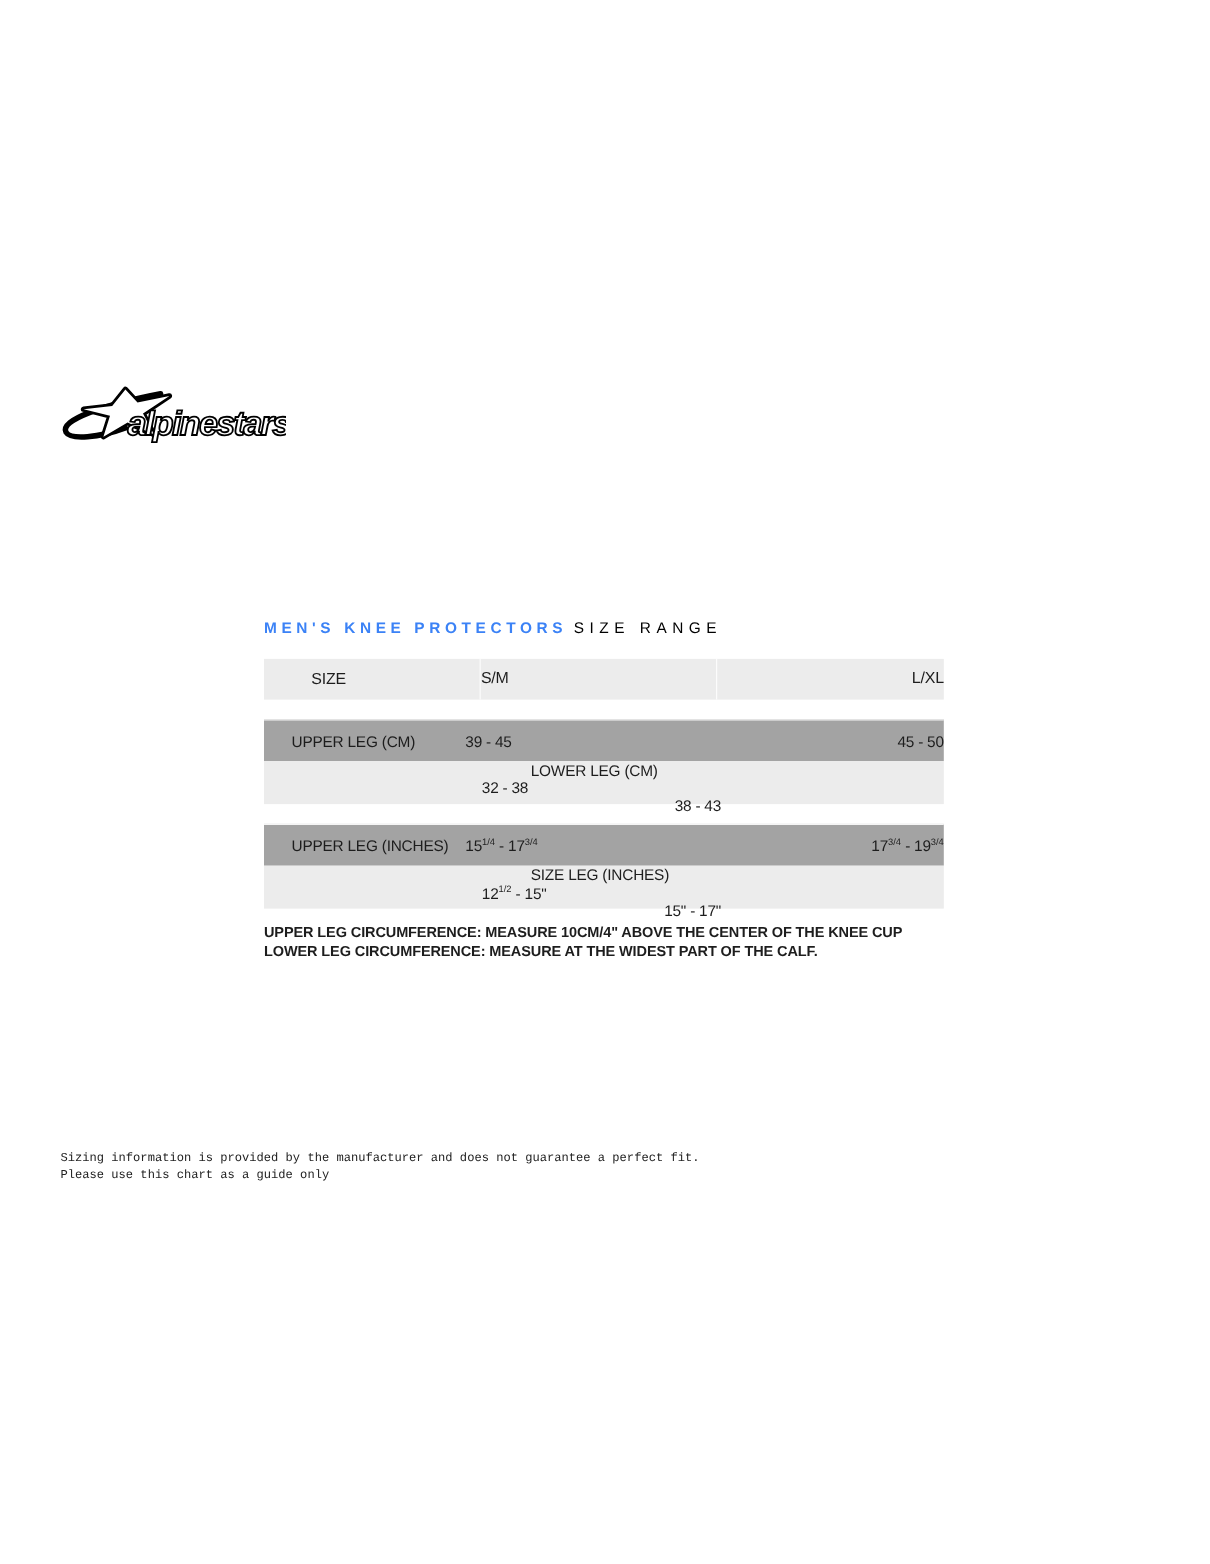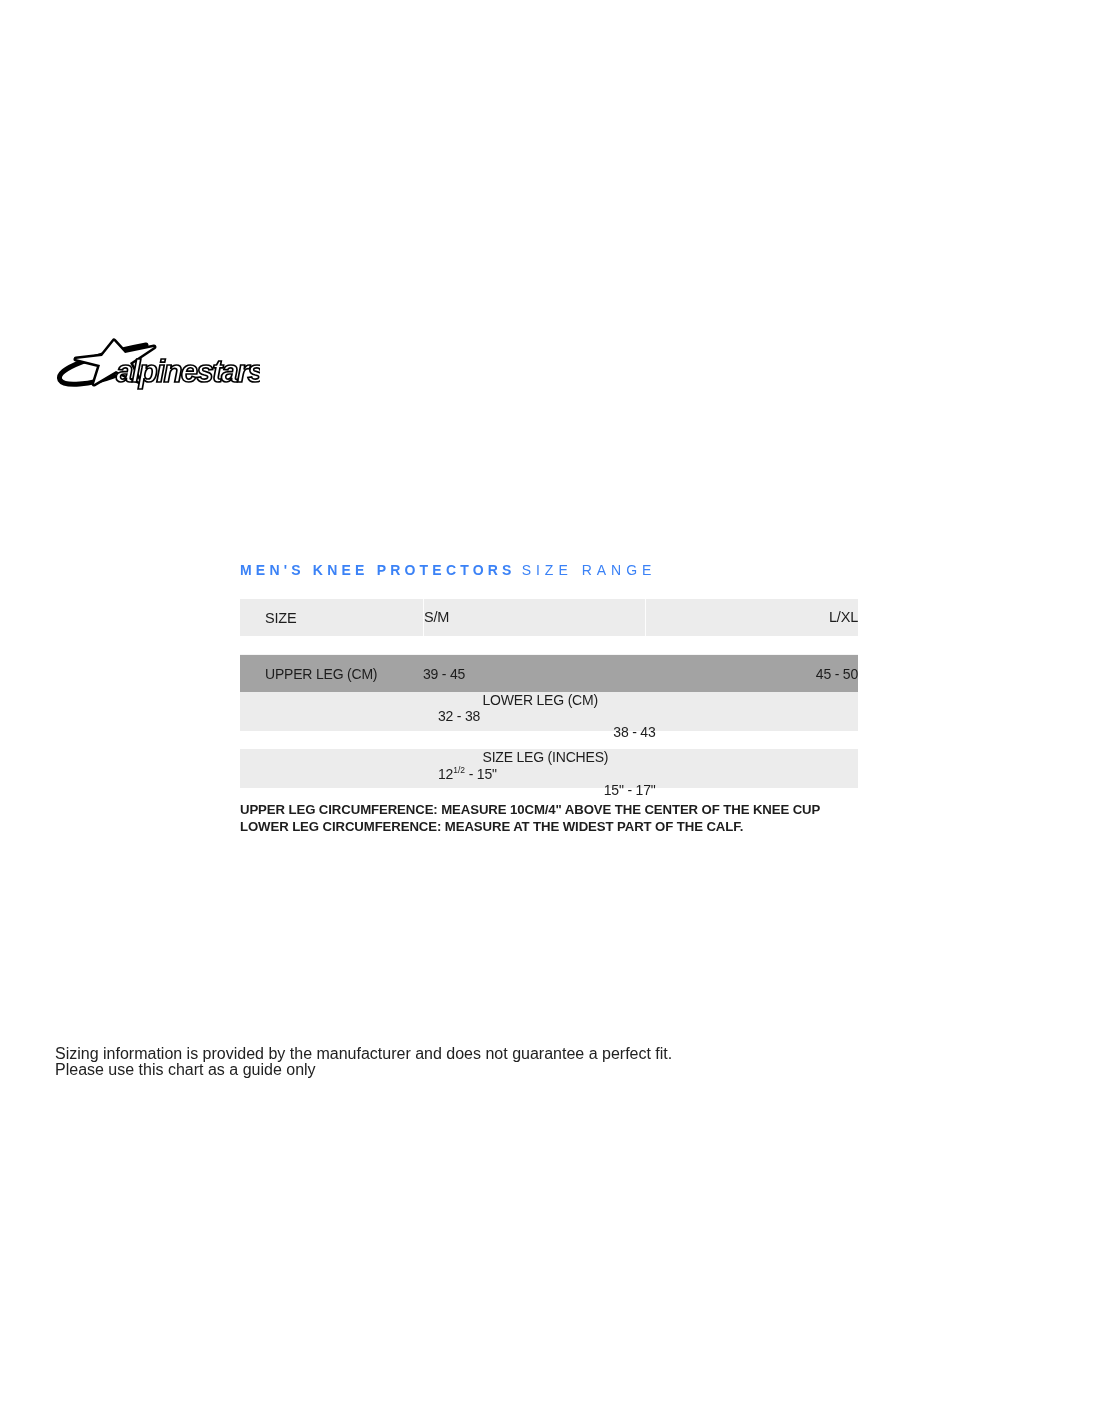--- a/index.html
+++ b/index.html
@@ -10,52 +10,53 @@
     position: relative;
     font-family: "Liberation Sans", sans-serif;
     color: #1d1d1d;
     overflow: hidden;
   }
 
   
   .logo {
     position: absolute;
     left: 50px;
-    top: 335px;
+    top: 348px;
     width: 210px;
     height: 60px;
   }
 
   
   .sheet {
     position: absolute;
     left: 240px;
     top: 562px;
     width: 618px;
   }
 
   .title {
     font-size: 14px;
     letter-spacing: 4.2px;
     white-space: nowrap;
     margin: 0 0 21px 0;
   }
   .title .title-bold   { font-weight: bold; color: #3b82f6; }
-  .title .title-normal { font-weight: normal; color: #3b82f6; letter-spacing: 5px; padding-left: 6px; }
+  .title .title-normal { font-weight: normal; color: #000000; letter-spacing: 5px; padding-left: 6px; }
 
   
   .chart { width: 618px; }
 
   .hdr {
     display: flex;
     height: 37px;
     background: #ececec;
     align-items: center;
     font-size: 14.5px;
     letter-spacing: -0.2px;
+    padding-left: 18px;
   }
   .c1 { width: 183px; padding-left: 25px; box-sizing: border-box; }
   .c2 { width: 222px; text-align: left; }
   .c3 { width: 213px; text-align: right; }
   .hdr .c2 { border-left: 1px solid rgba(255,255,255,.9); box-sizing: border-box; align-self: stretch; line-height: 37px; }
   .hdr .c3 { border-left: 1px solid rgba(255,255,255,.9); box-sizing: border-box; align-self: stretch; line-height: 37px; }
 
   .gap { height: 18px; }
 
   .row {
@@ -81,24 +82,25 @@
     font-weight: bold;
     letter-spacing: -0.1px;
     line-height: 17px;
     color: #1d1d1d;
   }
 
   .disclaimer {
     position: absolute;
     left: 55px;
     top: 1046px;
-    font-size: 16px;
+    font-size: 11px;
     line-height: 15.5px;
     color: #222;
     font-weight: normal;
+    font-family: Liberation Mono, monospace;
   }
 </style>
 </head>
 <body>
 
 <div class="logo">
   <svg width="210" height="60" viewBox="0 0 210 60">
 
     <path d="M96 10 C44 20 4 34 10 45 C14 52 40 50 64 41" fill="none" stroke="#000" stroke-width="5" stroke-linecap="round"></path>
 
@@ -124,20 +126,25 @@
           <div class="c1">UPPER LEG (CM)</div>
           <div class="c2">39 - 45</div>
           <div class="c3">45 - 50</div>
         </div>
         <div class="row shade">
           <div class="c1">LOWER LEG (CM)</div>
           <div class="c2">32 - 38</div>
           <div class="c3">38 - 43</div>
         </div>
         <div class="gap"></div>
+        <div class="row plain">
+          <div class="c1">UPPER LEG (INCHES)</div>
+          <div class="c2">15<sup>1/4</sup> - 17<sup>3/4</sup></div>
+          <div class="c3">17<sup>3/4</sup> - 19<sup>3/4</sup></div>
+        </div>
         <div class="row shade">
           <div class="c1">SIZE LEG (INCHES)</div>
           <div class="c2">12<sup>1/2</sup> - 15"</div>
           <div class="c3">15" - 17"</div>
         </div>
       </div>
   </div>
 
   <p class="note">UPPER LEG CIRCUMFERENCE: MEASURE 10CM/4" ABOVE THE CENTER OF THE KNEE CUP LOWER LEG CIRCUMFERENCE: MEASURE AT THE WIDEST PART OF THE CALF.</p>
 </div>

